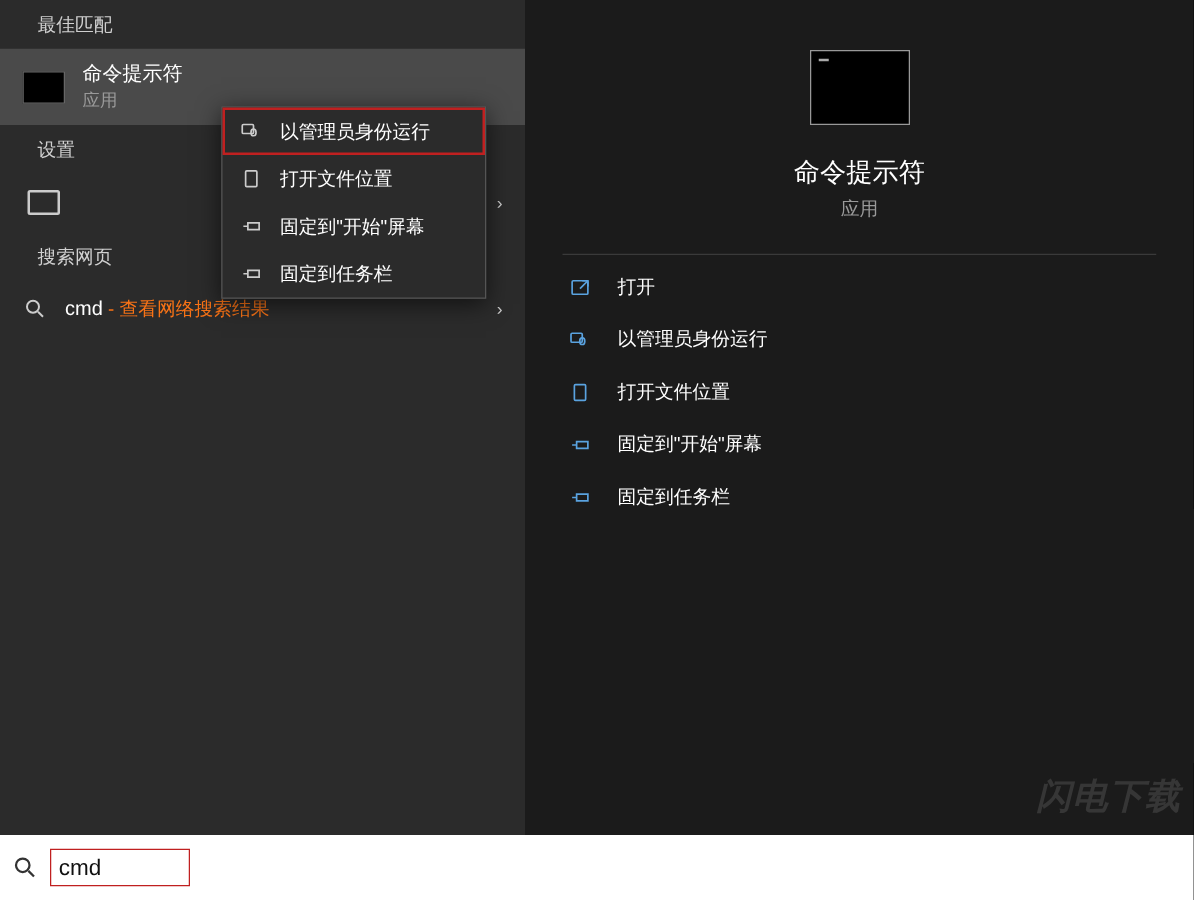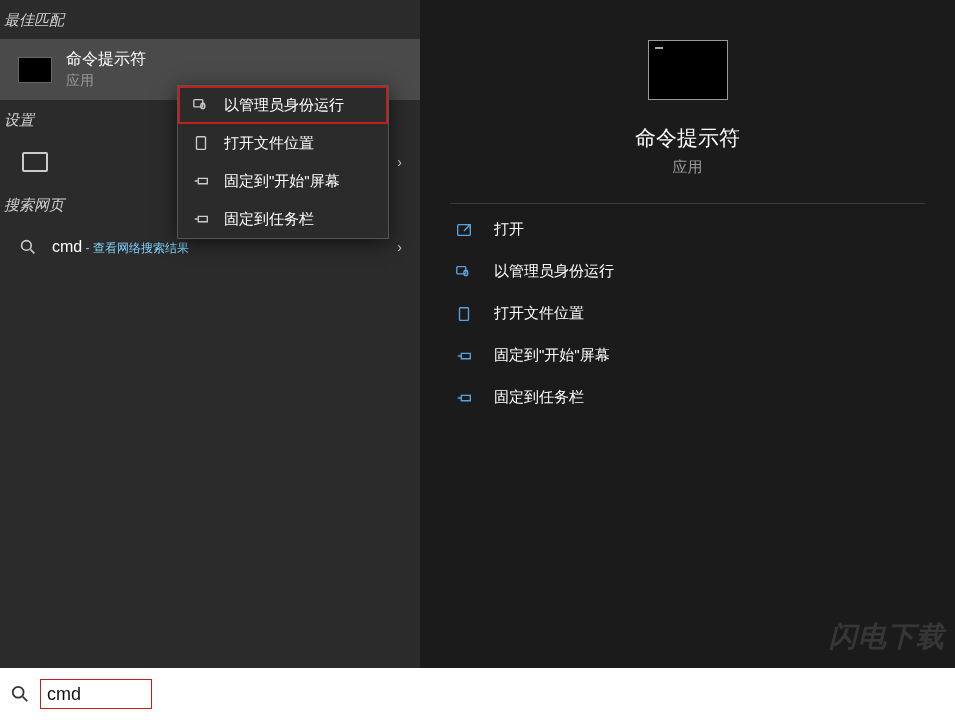--- a/index.html
+++ b/index.html
@@ -25,24 +25,23 @@
   .right-panel {
     width: 535px;
     background: #1b1b1b;
     padding: 40px 30px 0 30px;
     display: flex;
     flex-direction: column;
     align-items: center;
   }
 
   .section-header {
-    padding: 11px 18px 9px 4px;
+    padding: 11px 18px 9px 30px;
     font-size: 15px;
     color: #d0d0d0;
-    font-style: italic;
   }
 
   .result-item {
     display: flex;
     align-items: center;
     padding: 10px 18px;
     gap: 14px;
     position: relative;
   }
   .result-item.highlighted {
@@ -78,22 +77,22 @@
   .result-text .title {
     font-size: 16px;
     color: #fff;
   }
   .result-text .sub {
     font-size: 14px;
     color: #9a9a9a;
     margin-top: 2px;
   }
   .result-text .inline-sub {
-    color: #7dd3fc;
-    font-size: 12px;
+    color: #f97316;
+    font-size: 15px;
   }
   .chevron {
     position: absolute;
     right: 18px;
     top: 50%;
     transform: translateY(-50%);
     color: #ccc;
     font-size: 14px;
   }
 

